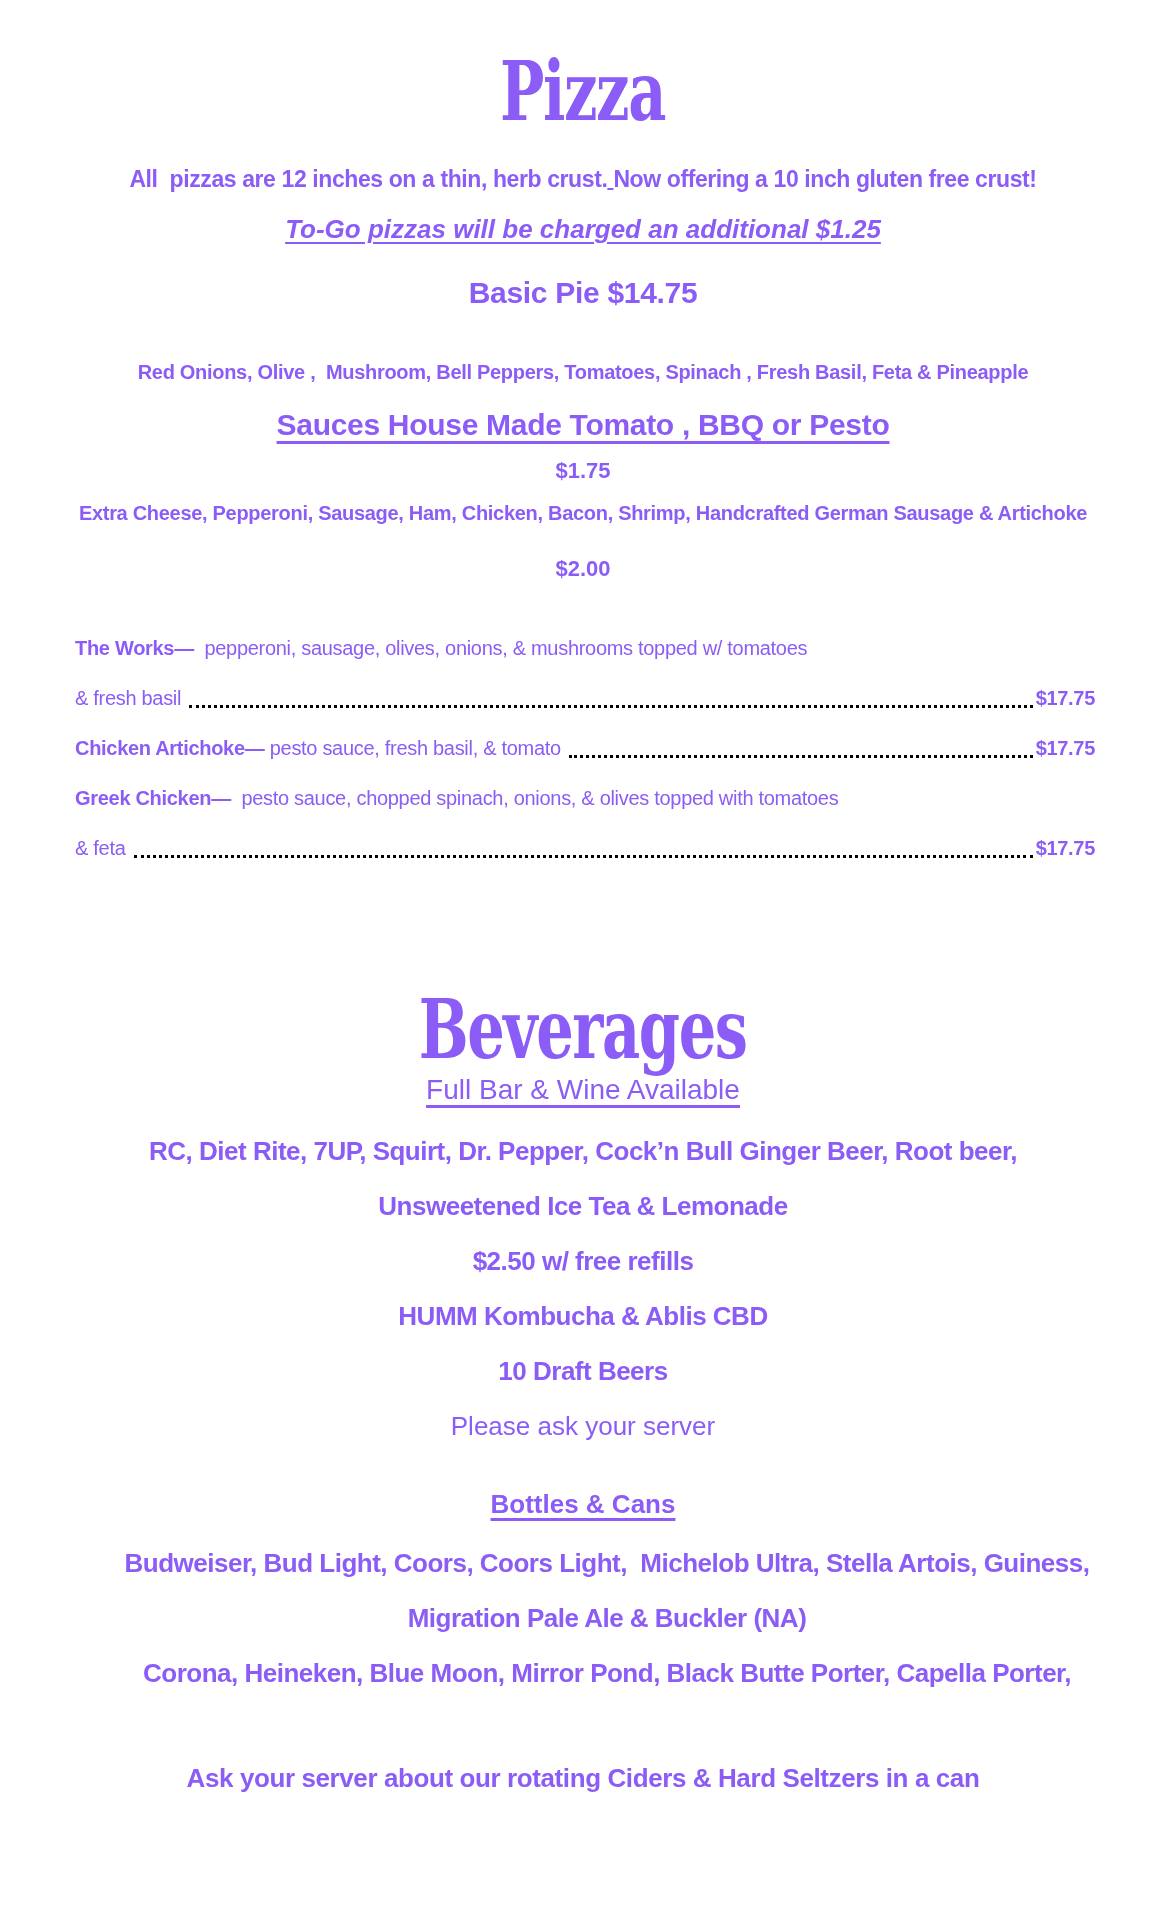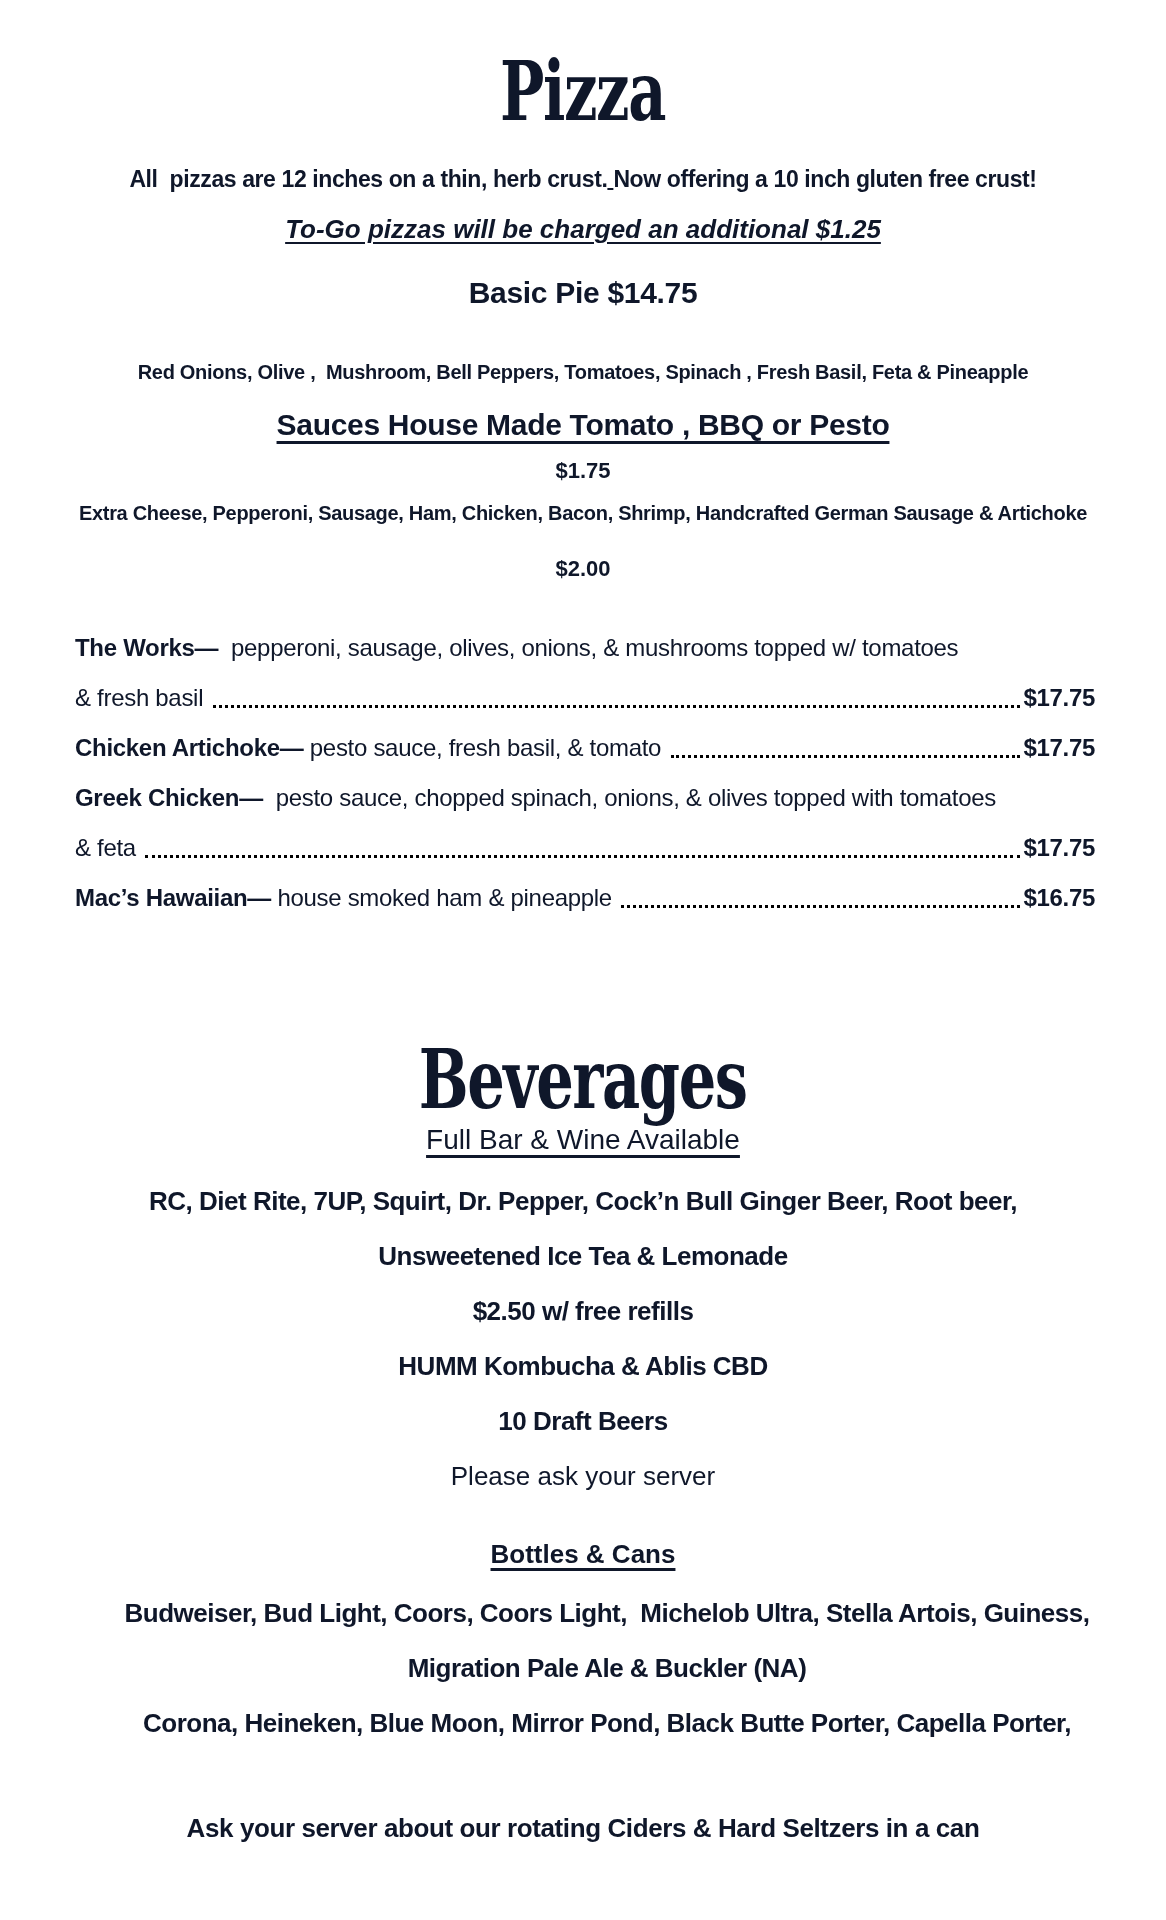--- a/index.html
+++ b/index.html
@@ -2,21 +2,21 @@
 <html><head>
 <meta charset="utf-8">
 <style>
   html, body { margin: 0; padding: 0; background: #ffffff; }
   .page {
     position: relative;
     width: 1166px;
     height: 1920px;
     margin: 0 auto;
     background: #ffffff;
-    color: #0f172a;
+    color: #8b5cf6;
     font-family: "Liberation Sans", sans-serif;
     overflow: hidden;
   }
   .center { text-align: center; }
   .pre { white-space: pre-wrap; }
 
   
   .big-title { text-align: center; line-height: 1.0; }
   .big-title .scale {
     display: inline-block;
@@ -57,21 +57,21 @@
   .toppings { font-size: 20px; font-weight: bold; letter-spacing: -0.3px; line-height: 28px; }
   .toppings-1 { margin-top: 46px; }
   .toppings-2 { margin-top: 14px; }
   .topping-price { font-size: 22px; font-weight: bold; line-height: 28px; }
   .price-1 { margin-top: 13px; }
   .price-2 { margin-top: 28px; }
 
   .items {
     width: 1020px;
     margin: 40px 0 0 75px;
-    font-size: 24px;
+    font-size: 20px;
     letter-spacing: -0.3px;
   }
   .item-line {
     display: flex;
     align-items: flex-end;
     line-height: 50px;
     white-space: pre-wrap;
   }
   .item-name { font-weight: bold; }
   .leader {
@@ -154,25 +154,20 @@
 
       <div class="item-line">
         <span class="item-name pre">Greek Chicken—</span><span class="pre">  pesto sauce, chopped spinach, onions, &amp; olives topped with tomatoes</span>
       </div>
       <div class="item-line">
         <span class="pre">&amp; feta </span>
         <span class="leader"></span>
         <span class="price pre">$17.75</span>
       </div>
 
-      <div class="item-line">
-        <span class="item-name pre">Mac’s Hawaiian—</span><span class="pre"> house smoked ham &amp; pineapple </span>
-        <span class="leader"></span>
-        <span class="price pre">$16.75</span>
-      </div>
 
     </div>
   </div>
 
   <div>
     <div class="big-title title-beverages">
       <span class="scale">Beverages</span>
     </div>
 
     <div class="center full-bar">

